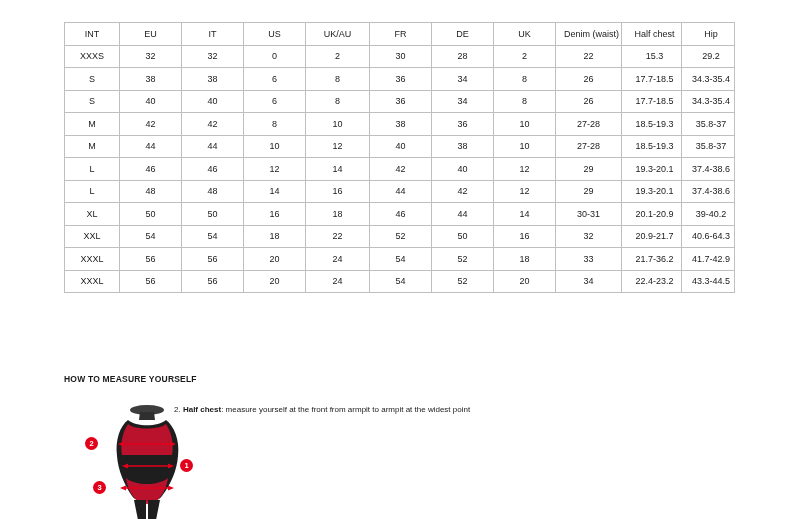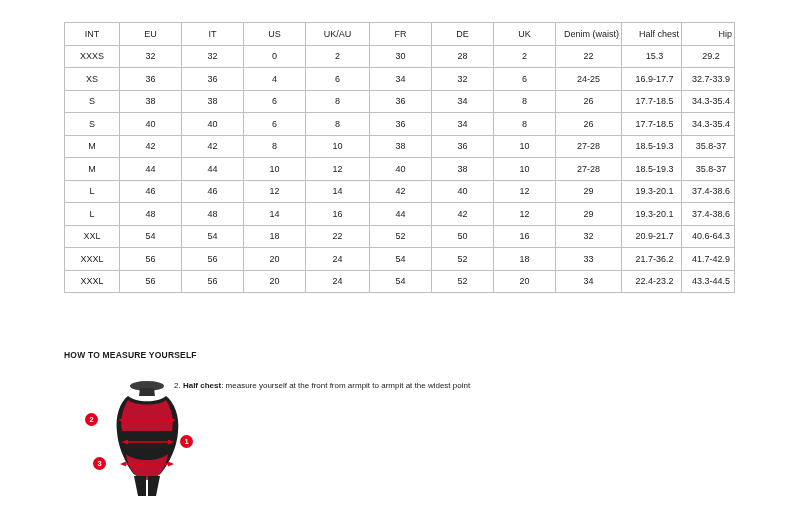--- a/index.html
+++ b/index.html
@@ -60,37 +60,38 @@
   table.size-table col.c8 { width: 66px; }
   table.size-table col.c9 { width: 60px; }
   table.size-table col.c10 { width: 53px; }
 
   
   table.size-table td.left-col {
     text-align: center;
     padding-left: 8px;
   }
   table.size-table th.left-col {
-    text-align: right;
+    text-align: center;
     padding-left: 8px;
   }
 
   
   .howto {
     position: absolute;
     left: 64px;
     top: 350px;
     width: 670px;
   }
   .howto-title {
     font-size: 8.5px;
     font-weight: bold;
     letter-spacing: 0.2px;
     color: #1a1a1a;
     margin-bottom: 10px;
+    margin-top: 24px;
   }
   .howto-body {
     position: relative;
     display: block;
   }
 
   .figure {
     position: absolute;
     left: 20px;
     top: 6px;
@@ -173,33 +174,20 @@
           <td>2</td>
           <td>30</td>
           <td>28</td>
           <td>2</td>
           <td>22</td>
           <td class="left-col">15.3</td>
           <td class="left-col">29.2</td>
         </tr>
 
 
-        <tr>
-          <td>XS</td>
-          <td>36</td>
-          <td>36</td>
-          <td>4</td>
-          <td>6</td>
-          <td>34</td>
-          <td>32</td>
-          <td>6</td>
-          <td>24-25</td>
-          <td class="left-col">16.9-17.7</td>
-          <td class="left-col">32.7-33.9</td>
-        </tr>
 
         <tr>
           <td>S</td>
           <td>38</td>
           <td>38</td>
           <td>6</td>
           <td>8</td>
           <td>36</td>
           <td>34</td>
           <td>8</td>
@@ -271,20 +259,33 @@
           <td>14</td>
           <td>16</td>
           <td>44</td>
           <td>42</td>
           <td>12</td>
           <td>29</td>
           <td class="left-col">19.3-20.1</td>
           <td class="left-col">37.4-38.6</td>
         </tr>
 
+        <tr>
+          <td>XL</td>
+          <td>50</td>
+          <td>50</td>
+          <td>16</td>
+          <td>18</td>
+          <td>46</td>
+          <td>44</td>
+          <td>14</td>
+          <td>30-31</td>
+          <td class="left-col">20.1-20.9</td>
+          <td class="left-col">39-40.2</td>
+        </tr>
 
         <tr>
           <td>XXL</td>
           <td>54</td>
           <td>54</td>
           <td>18</td>
           <td>22</td>
           <td>52</td>
           <td>50</td>
           <td>16</td>

